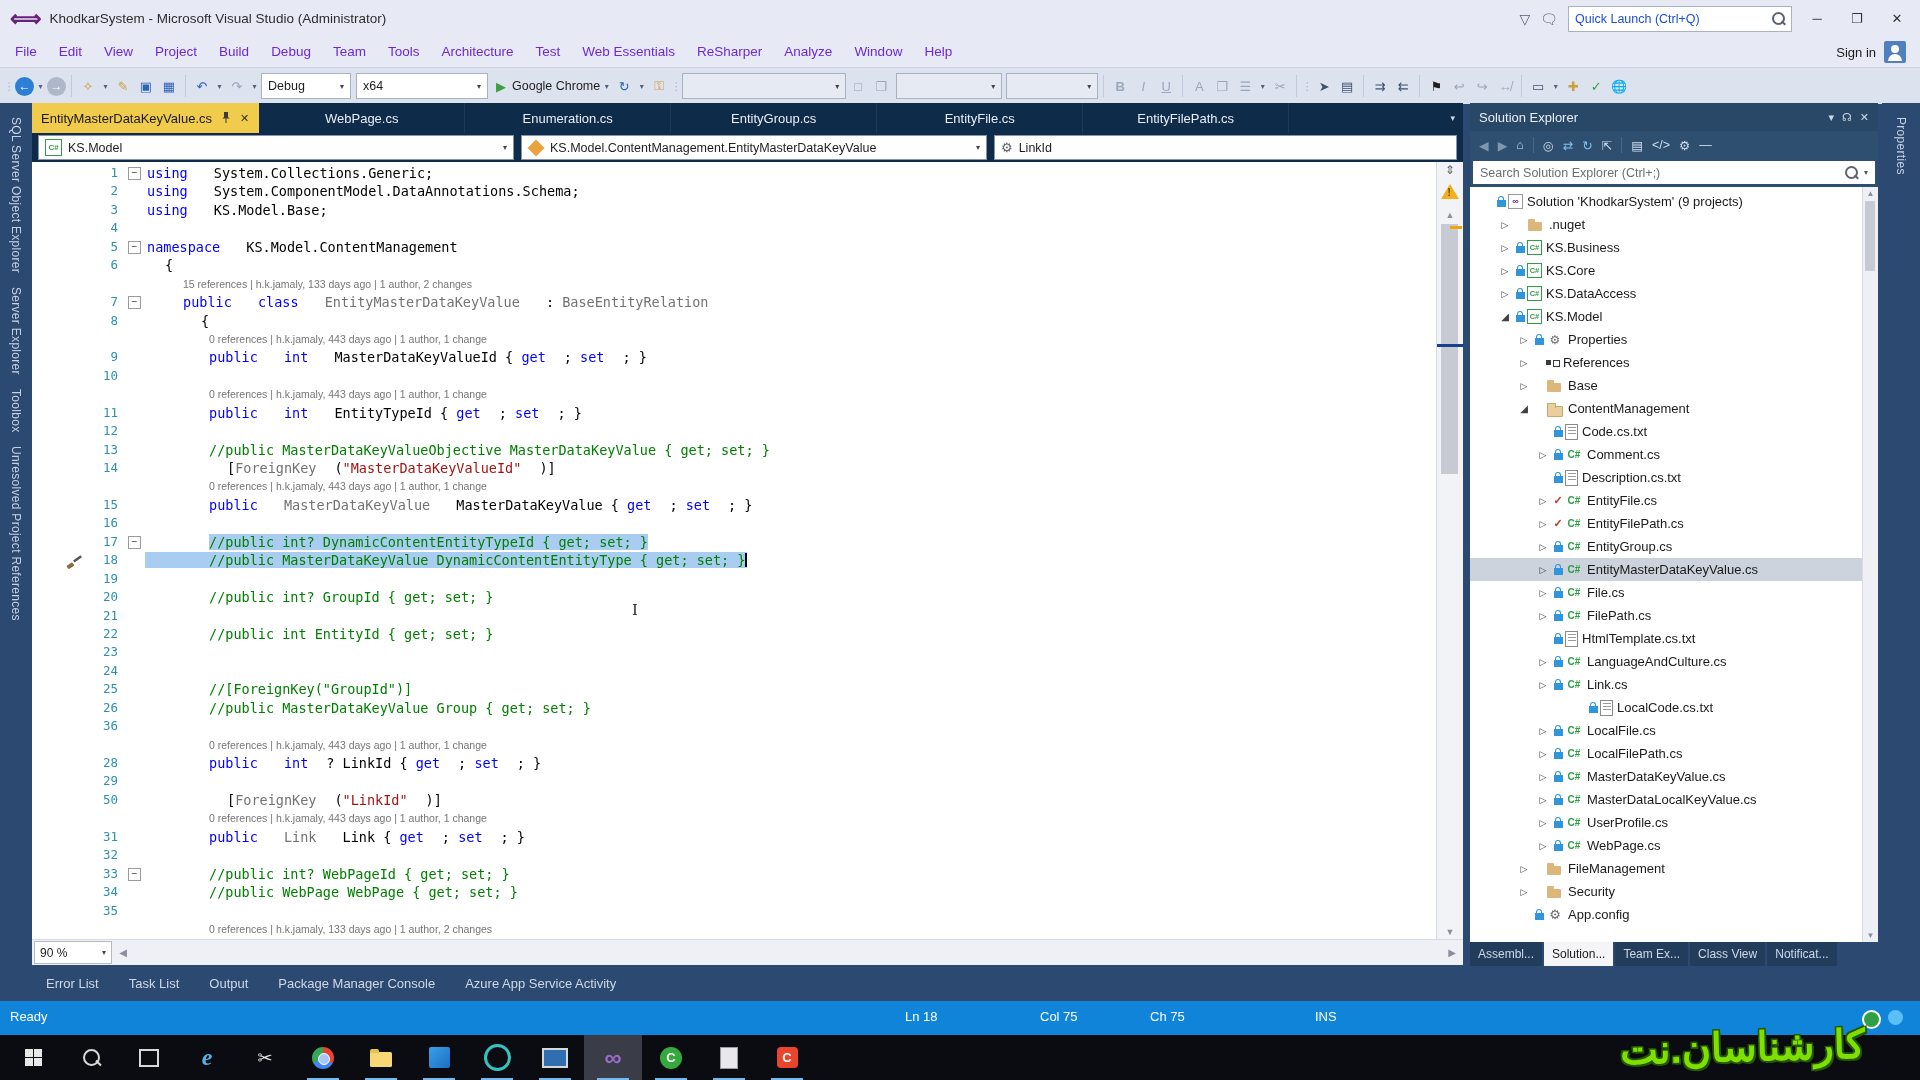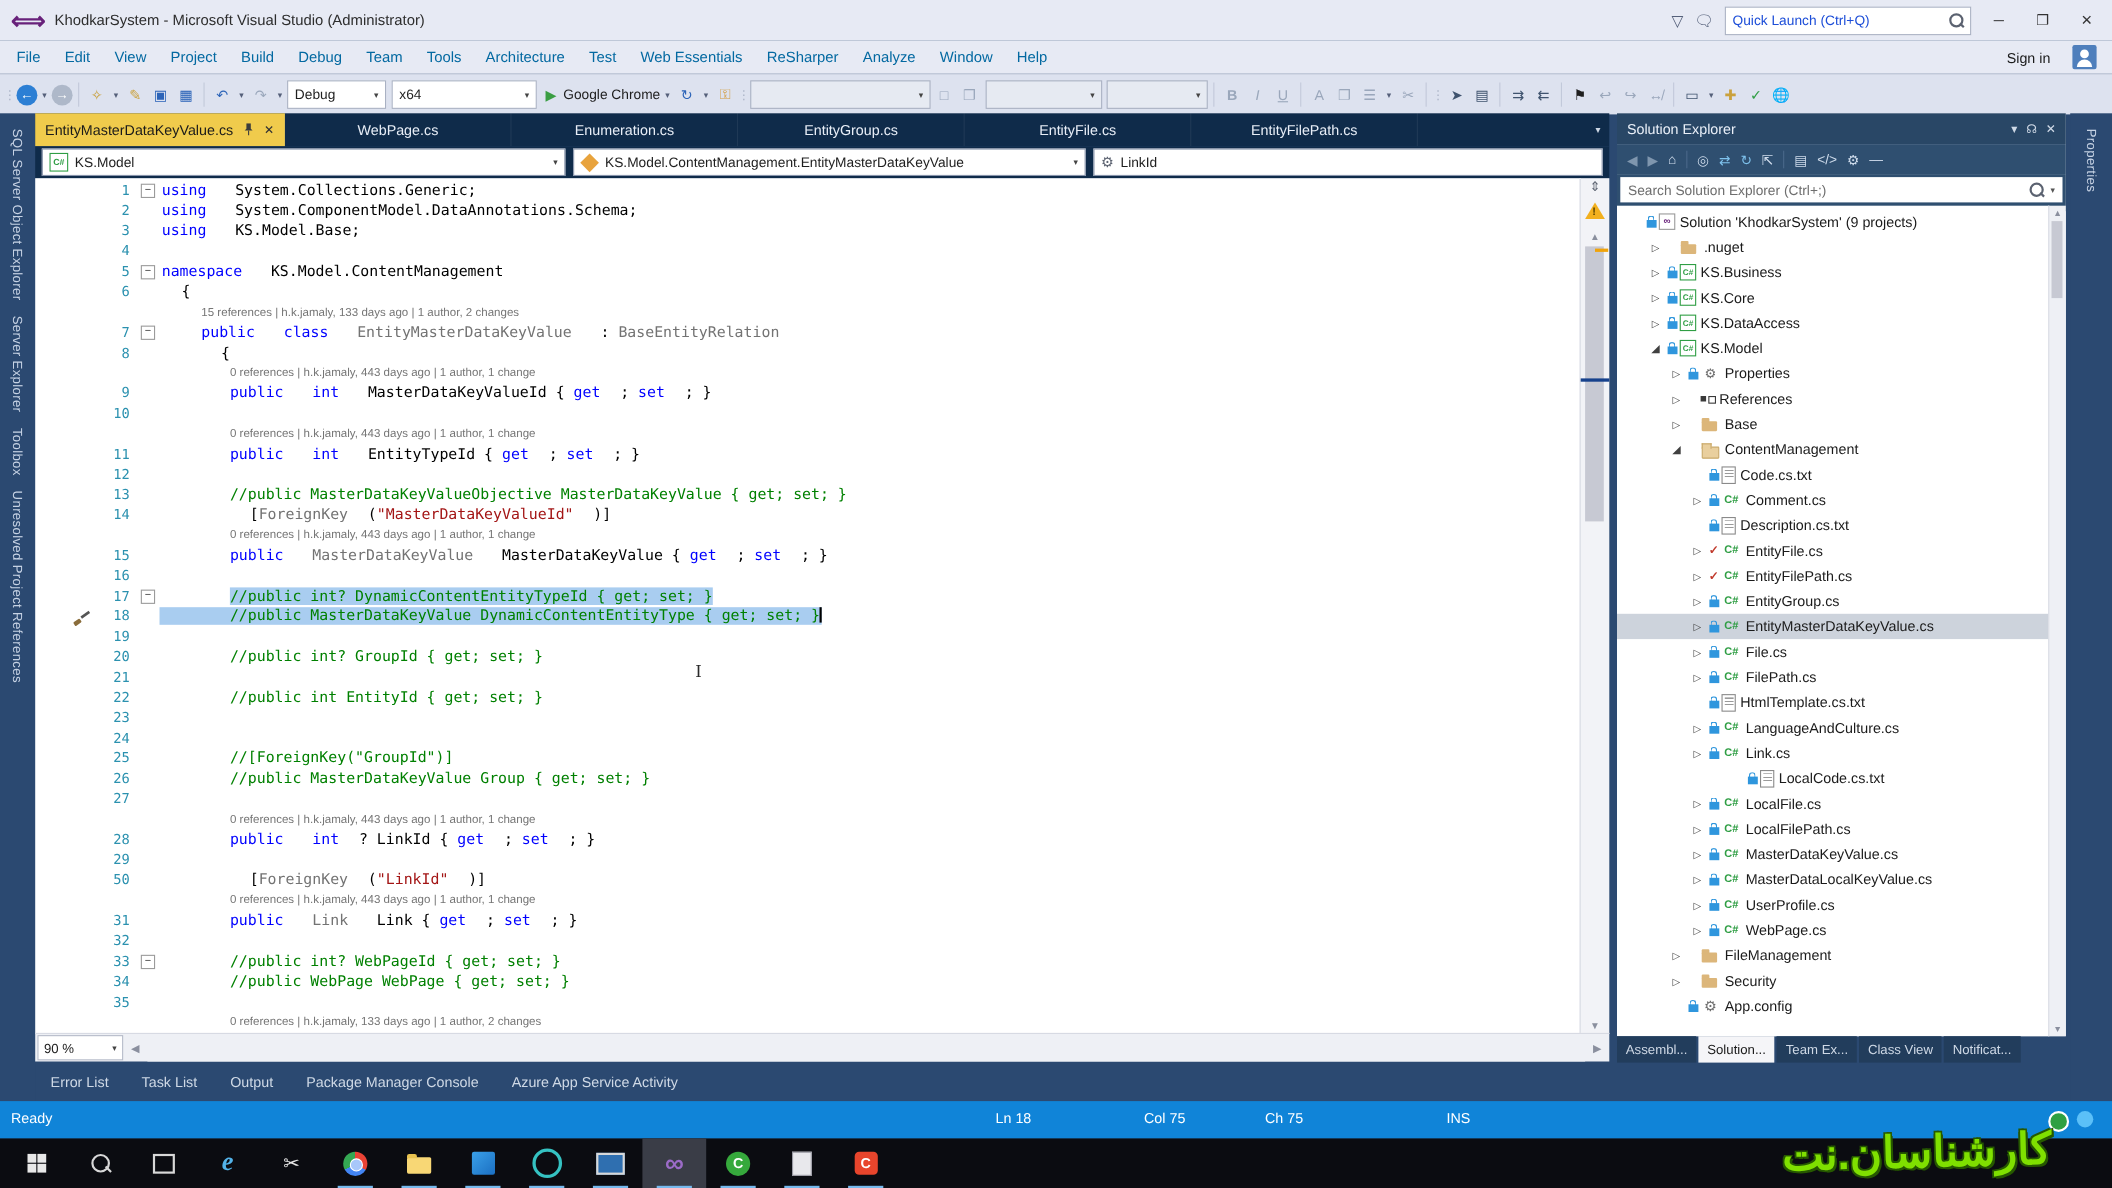--- a/index.html
+++ b/index.html
@@ -10,22 +10,22 @@
   .title-text{font-size:13.5px;color:#2d2d2d;}
   .title-right{margin-left:auto;display:flex;align-items:center;gap:10px;}
   .tb-glyph{color:#55607a;font-size:14px;}
   .ql{width:210px;height:24px;background:#fff;border:1px solid #a9b1c3;display:flex;align-items:center;padding:0 6px;}
   .ql-text{flex:1;font-size:12.5px;color:#1d4ed8;}
   .mag{width:9px;height:9px;border:2px solid #5b6270;border-radius:50%;position:relative;flex:none;}
   .mag:after{content:"";position:absolute;width:5px;height:2px;background:#5b6270;transform:rotate(45deg);left:7px;top:8px;}
   .winbtn{width:30px;text-align:center;font-size:13px;color:#333;}
   
   .menubar{position:absolute;top:37px;left:0;right:0;height:30px;background:#e7eaf4;display:flex;align-items:center;padding:0 4px;}
-  .menu-item{padding:0 11px;font-size:13.5px;color:#0369a1;line-height:30px;}
-  .menu-right{margin-left:auto;display:flex;align-items:center;gap:20px;padding-right:10px;}
+  .menu-item{padding:0 11px;font-size:13.5px;color:#6d28d9;line-height:30px;}
+  .menu-right{margin-left:auto;display:flex;align-items:center;gap:8px;padding-right:10px;}
   .signin{font-size:13px;color:#1b1b1b;}
   .avatar{width:22px;height:22px;background:#4f7fbc;border-radius:2px;position:relative;}
   .avatar:before{content:"";position:absolute;left:7px;top:4px;width:8px;height:8px;border-radius:50%;background:#fff;}
   .avatar:after{content:"";position:absolute;left:4px;top:13px;width:14px;height:7px;border-radius:7px 7px 0 0;background:#fff;}
   
   .toolbar{position:absolute;top:67px;left:0;right:0;height:36px;background:#dde2ef;border-top:1px solid #cdd3e2;display:flex;align-items:center;padding:0 4px;gap:1px;}
   .ti{width:22px;height:24px;display:flex;align-items:center;justify-content:center;font-size:13px;color:#3f activi}
   .ti{color:#3f536e;}
   .ti.dis{color:#9aa7bb;}
   .ti.dd{width:11px;font-size:8px;color:#55607a;}
@@ -345,21 +345,21 @@
         <div class="crow"><span class="lnum">17</span><span class="fold"><span class="foldbox">−</span></span><span class="ctext ind2"><span class="selbg"><span class="tk-c">//public int? DynamicContentEntityTypeId { get; set; }</span></span></span></div>
         <div class="crow"><span class="lnum">18</span><span class="fold"></span><span class="ctext"><span class="selbg" style="padding-left: 64px;"><span class="tk-c">//public MasterDataKeyValue DynamicContentEntityType { get; set; }</span><span class="caret"></span></span></span></div>
         <div class="crow"><span class="lnum">19</span><span class="fold"></span><span class="ctext ind0"></span></div>
         <div class="crow"><span class="lnum">20</span><span class="fold"></span><span class="ctext ind2"><span class="tk-c">//public int? GroupId { get; set; }</span></span></div>
         <div class="crow"><span class="lnum">21</span><span class="fold"></span><span class="ctext ind0"></span></div>
         <div class="crow"><span class="lnum">22</span><span class="fold"></span><span class="ctext ind2"><span class="tk-c">//public int EntityId { get; set; }</span></span></div>
         <div class="crow"><span class="lnum">23</span><span class="fold"></span><span class="ctext ind0"></span></div>
         <div class="crow"><span class="lnum">24</span><span class="fold"></span><span class="ctext ind0"></span></div>
         <div class="crow"><span class="lnum">25</span><span class="fold"></span><span class="ctext ind2"><span class="tk-c">//[ForeignKey("GroupId")]</span></span></div>
         <div class="crow"><span class="lnum">26</span><span class="fold"></span><span class="ctext ind2"><span class="tk-c">//public MasterDataKeyValue Group { get; set; }</span></span></div>
-        <div class="crow"><span class="lnum">27</span><span class="fold"></span><span class="ctext ind0"></span></div>
+        <div class="crow"><span class="lnum">36</span><span class="fold"></span><span class="ctext ind0"></span></div>
         <div class="crow"><span class="lnum"></span><span class="fold"></span><span class="ctext ind2 codelens">0 references | h.k.jamaly, 443 days ago | 1 author, 1 change</span></div>
         <div class="crow"><span class="lnum">28</span><span class="fold"></span><span class="ctext ind2"><span class="tk-k">public</span><span class="tk-p"> </span><span class="tk-k">int</span><span class="tk-p">? LinkId { </span><span class="tk-k">get</span><span class="tk-p">; </span><span class="tk-k">set</span><span class="tk-p">; }</span></span></div>
         <div class="crow"><span class="lnum">29</span><span class="fold"></span><span class="ctext ind0"></span></div>
         <div class="crow"><span class="lnum">50</span><span class="fold"></span><span class="ctext ind2"><span class="tk-p">[</span><span class="tk-t2">ForeignKey</span><span class="tk-p">(</span><span class="tk-s">"LinkId"</span><span class="tk-p">)]</span></span></div>
         <div class="crow"><span class="lnum"></span><span class="fold"></span><span class="ctext ind2 codelens">0 references | h.k.jamaly, 443 days ago | 1 author, 1 change</span></div>
         <div class="crow"><span class="lnum">31</span><span class="fold"></span><span class="ctext ind2"><span class="tk-k">public</span><span class="tk-p"> </span><span class="tk-t2">Link</span><span class="tk-p"> Link { </span><span class="tk-k">get</span><span class="tk-p">; </span><span class="tk-k">set</span><span class="tk-p">; }</span></span></div>
         <div class="crow"><span class="lnum">32</span><span class="fold"></span><span class="ctext ind0"></span></div>
         <div class="crow"><span class="lnum">33</span><span class="fold"><span class="foldbox">−</span></span><span class="ctext ind2"><span class="tk-c">//public int? WebPageId { get; set; }</span></span></div>
         <div class="crow"><span class="lnum">34</span><span class="fold"></span><span class="ctext ind2"><span class="tk-c">//public WebPage WebPage { get; set; }</span></span></div>
         <div class="crow"><span class="lnum">35</span><span class="fold"></span><span class="ctext ind0"></span></div>

